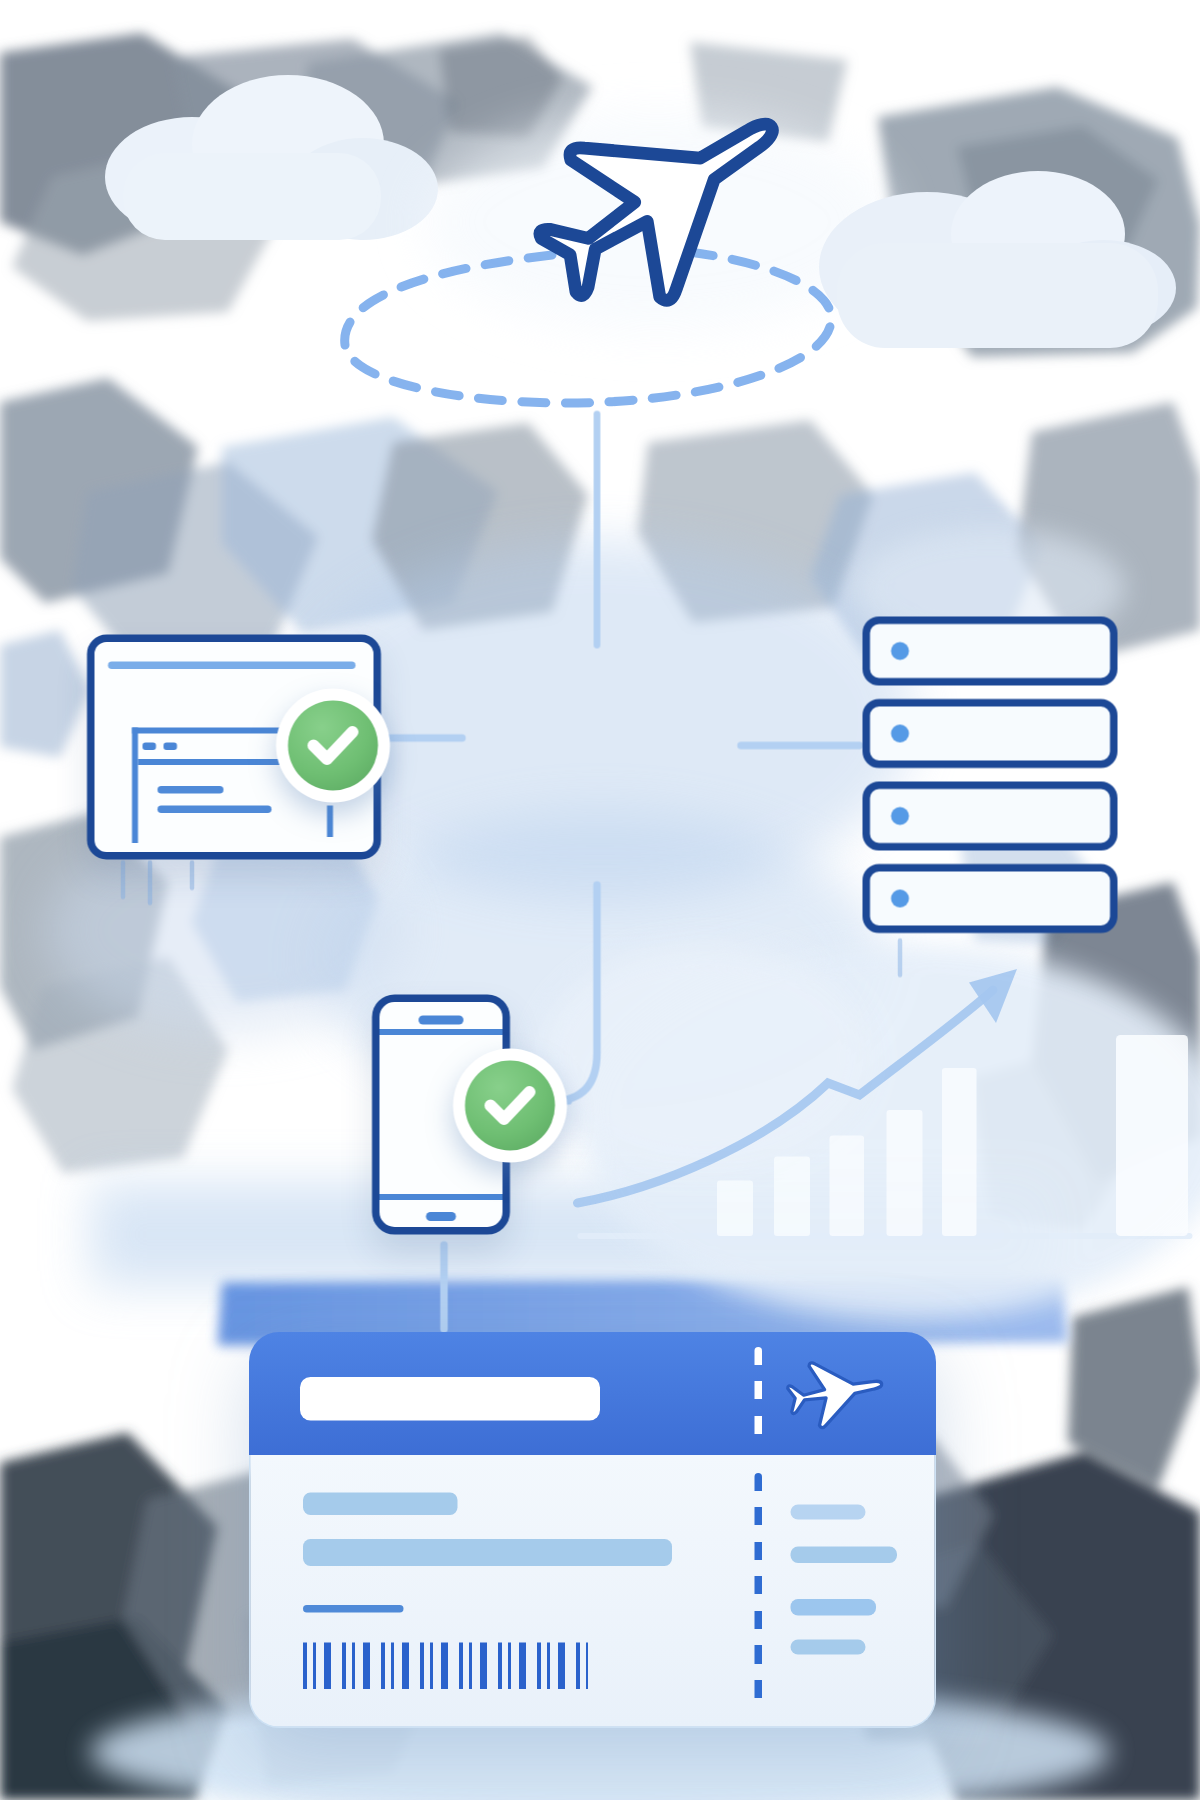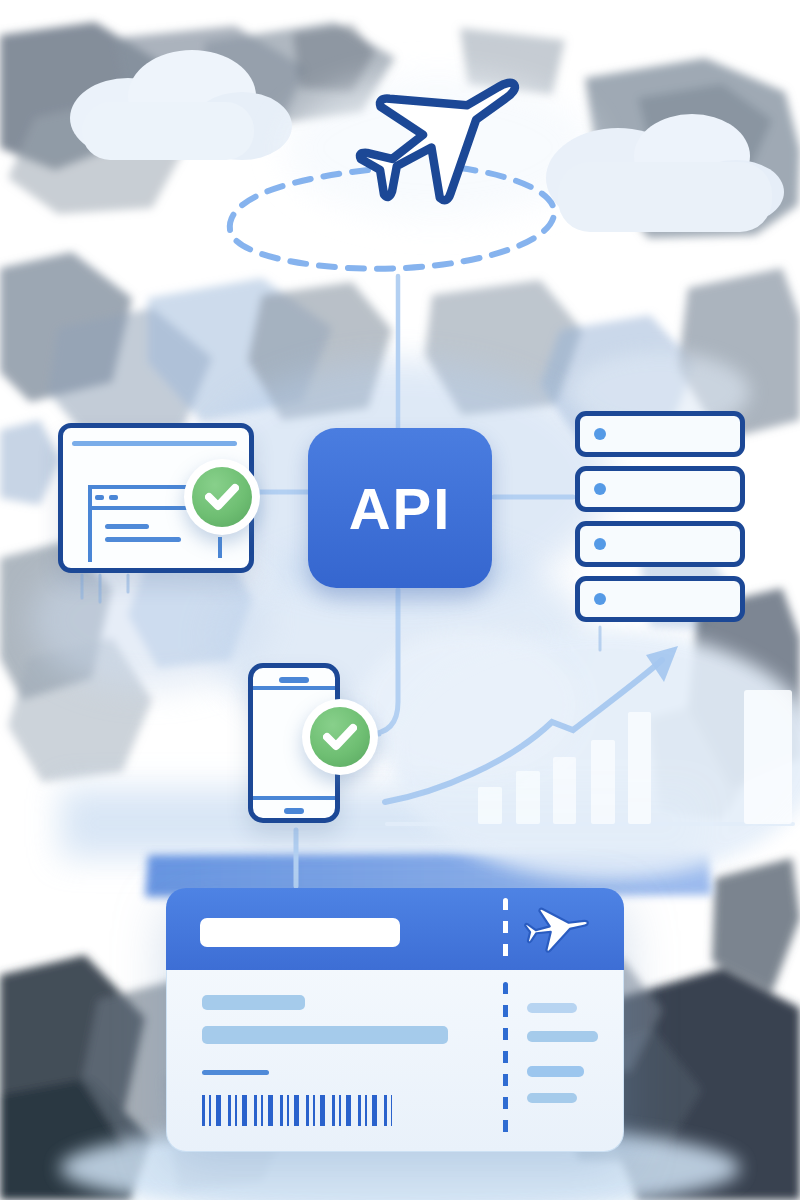--- a/index.html
+++ b/index.html
@@ -221,23 +221,20 @@
     <div class="browser-stub"></div>
     <div class="check-badge badge-browser">
       <div class="check-green">
         <svg width="34" height="28" viewBox="0 0 34 28">
           <path d="M4,14 L13,23 L30,5" fill="none" stroke="#fff" stroke-width="8" stroke-linecap="round" stroke-linejoin="round"></path>
         </svg>
       </div>
     </div>
   </div>
 
-  <div class="api-box">
-    <span>API</span>
-  </div>
 
   <div class="servers">
     <div class="server-row">
       <div class="server-dot"></div>
       </div>
     <div class="server-row">
       <div class="server-dot"></div>
       </div>
     <div class="server-row">
       <div class="server-dot"></div>

